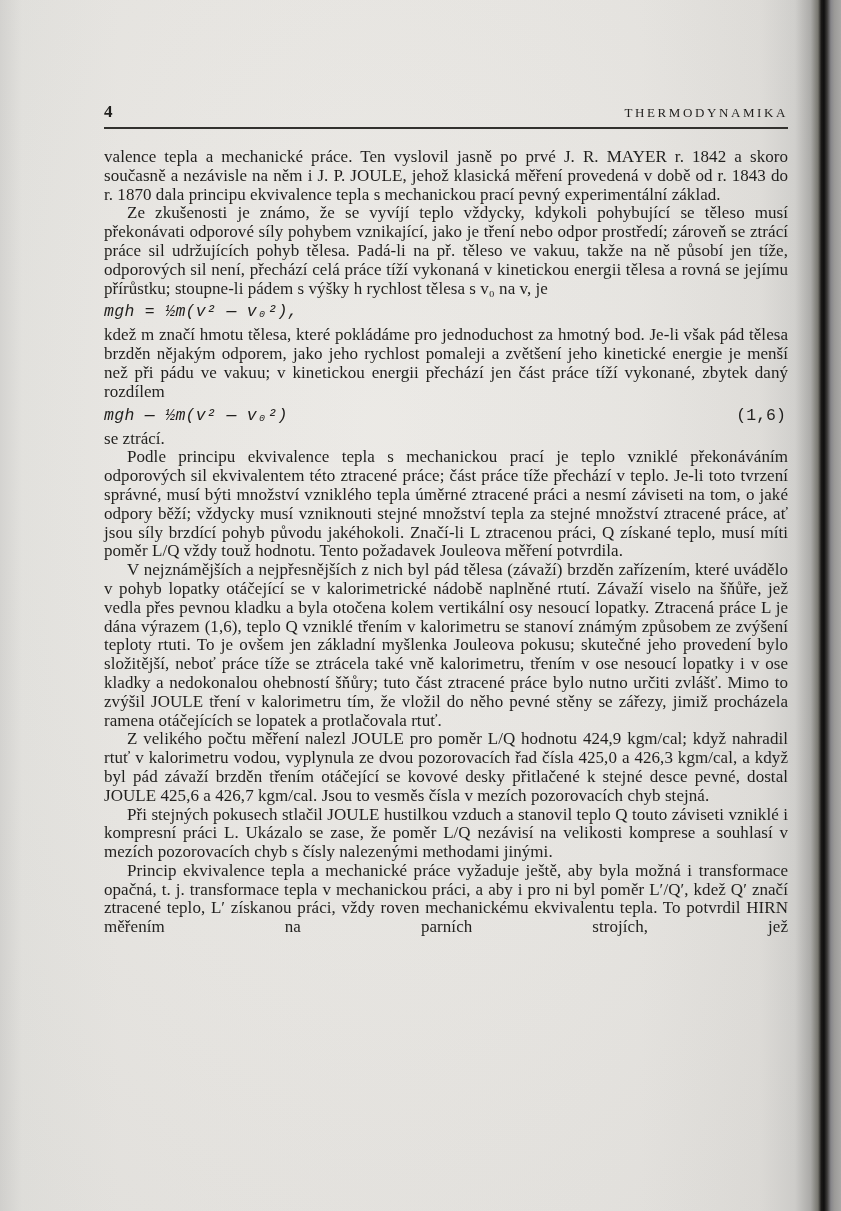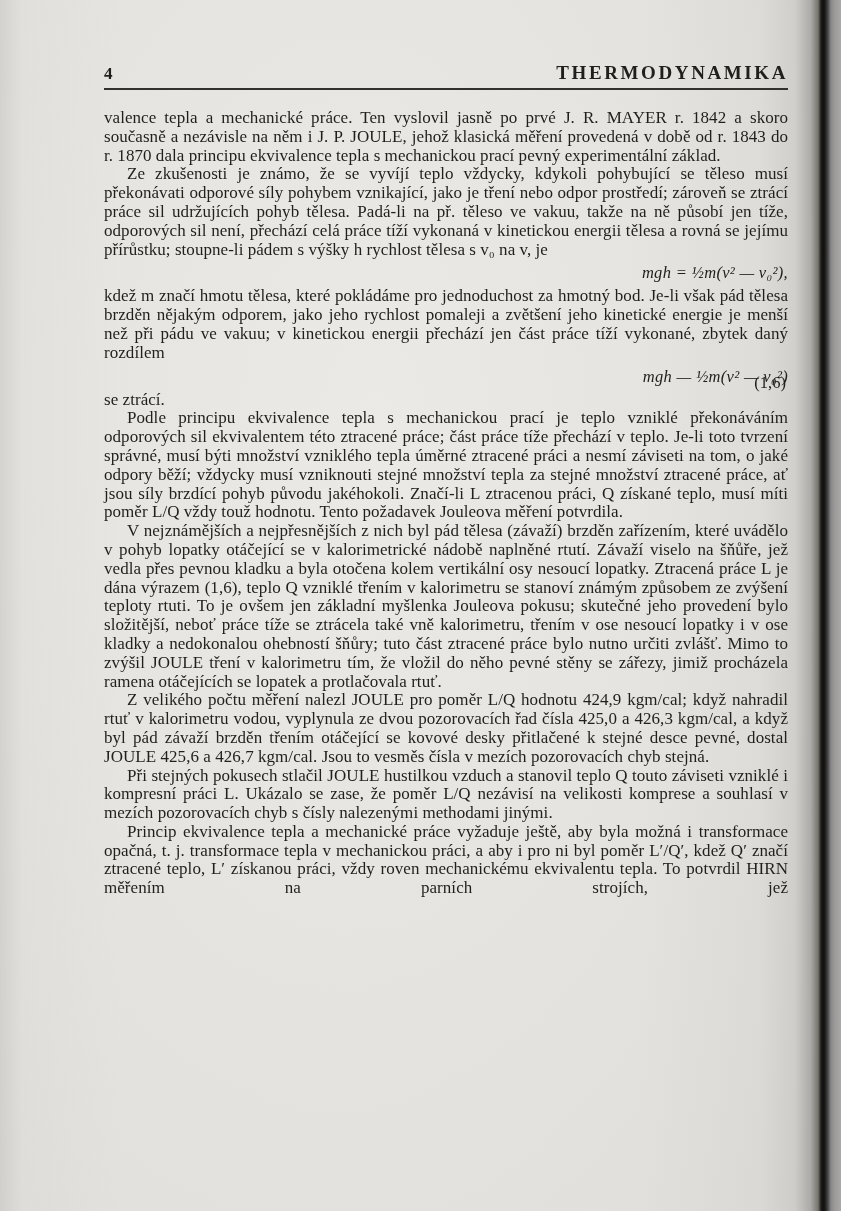--- a/index.html
+++ b/index.html
@@ -57,53 +57,55 @@
     border-bottom: 2px solid #32312e;
     padding-bottom: 5px;
     line-height: 18px;
   }
   .pnum {
     font-weight: bold;
     font-size: 17px;
     letter-spacing: 0.5px;
   }
   .rtitle {
-    font-weight: bold;
-    font-size: 19px;
+    font-weight: normal;
+    font-size: 13px;
     letter-spacing: 2.6px;
+    margin-top: 40px;
   }
   .bodytext {
     margin-top: 19px;
     font-size: 17px;
     line-height: 18.8px;
     text-align: justify;
     letter-spacing: 0.05px;
   }
   .bodytext p {
     margin: 0;
     padding: 0;
     text-indent: 0;
   }
   .bodytext p.indent { text-indent: 23px; }
   .bodytext p.fill-all { text-align-last: justify; }
   .eq-row {
     position: relative;
-    text-align: right;
+    text-align: left;
     margin: 4px 0 4px 0;
     line-height: 20px;
+    font-family: Liberation Mono, monospace;
   }
   .eq {
     font-style: italic;
     font-size: 16.5px;
     letter-spacing: 0.3px;
   }
   .eq-num {
     position: absolute;
     right: 2px;
-    top: 6px;
+    top: 0;
     font-style: normal;
     font-size: 16.5px;
   }
   .it { font-style: italic; }
 </style>
 </head>
 <body>
 
 <div class="page">
 

